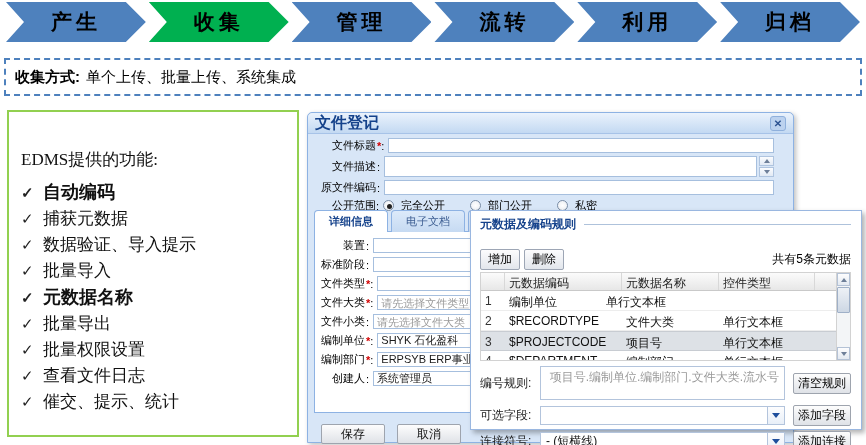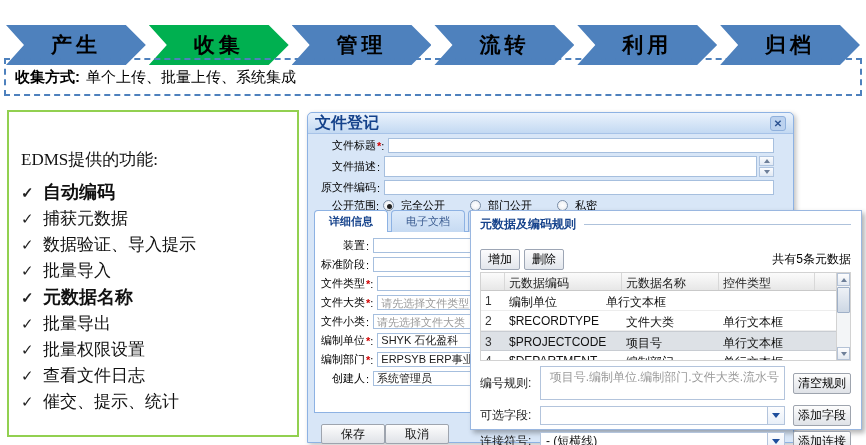--- a/index.html
+++ b/index.html
@@ -1,21 +1,21 @@
 <!DOCTYPE html>
 <html><head>
 <meta charset="utf-8">
 <style>
   * { margin:0; padding:0; box-sizing:border-box; }
   html,body { background:#fff; }
   #app { position:relative; width:866px; height:445px; background:#fff; overflow:hidden;
          font-family:"Liberation Sans", sans-serif; }
 
   
-  .flow { position:absolute; left:6px; top:25px; width:854px; height:40px; display:flex; }
+  .flow { position:absolute; left:6px; top:2px; width:854px; height:40px; display:flex; }
   .chev { flex:1; margin-right:3px; display:flex; align-items:center; justify-content:center;
           background:#4E81BD; color:#000; font-weight:bold; font-size:21px;
           font-family:"Liberation Sans", sans-serif; letter-spacing:4px;
           clip-path:polygon(0 0, calc(100% - 20px) 0, 100% 50%, calc(100% - 20px) 100%, 0 100%, 18px 50%); }
   .chev:last-child { margin-right:0; }
   .chev.active { background:#00B050; }
 
   
   .note { position:absolute; left:4px; top:58px; width:858px; height:38px;
           border:2px dashed #4E81BD; display:flex; align-items:center; padding-left:9px; font-size:15px; }
@@ -75,21 +75,21 @@
   .tab.active { background:#fff; color:#15428B; font-weight:bold; position:relative; }
   .tab.active::after { content:""; position:absolute; left:0; right:0; bottom:-1px; height:2px; background:#fff; }
 
   .panel { position:absolute; left:6px; top:118px; width:474px; height:182px;
            background:#fff; border:1px solid #8DB2E3; padding-top:6px; }
   .prow { display:flex; align-items:center; margin:0 0 4px 2px; }
   .plabel { width:48px; text-align:right; color:#000; flex-shrink:0; }
   .pinput { width:152px; height:15px; border:1px solid #A6BFDE; background:#fff; font-size:11px;
             padding:0 3px; font-family:"Liberation Sans",sans-serif; outline:none; color:#1A1A1A; }
 
-  .footer { position:absolute; left:13px; top:311px; display:flex; gap:0;border-radius:7px; }
+  .footer { position:absolute; left:13px; top:311px; display:flex; gap:12px;border-radius:7px; }
   .fbtn { width:64px; height:20px; background:linear-gradient(#FDFDFD,#DFE2E7);
           border:1px solid #9EA4AE; border-radius:2px; font-size:12px; color:#111;
           display:flex; align-items:center; justify-content:center; cursor:pointer; }
 
   
   .overlay { position:absolute; left:470px; top:210px; width:392px; height:220px; z-index:10;
              background:#fff; border:1px solid #9AB7E0; box-shadow:3px 3px 5px rgba(0,0,0,.3);
              padding:5px 10px 4px 9px; font-size:12px; }
   .ovhead { display:flex; align-items:center; height:16px; }
   .ovtitle { color:#15428B; font-weight:bold; font-size:12px; white-space:nowrap; }

